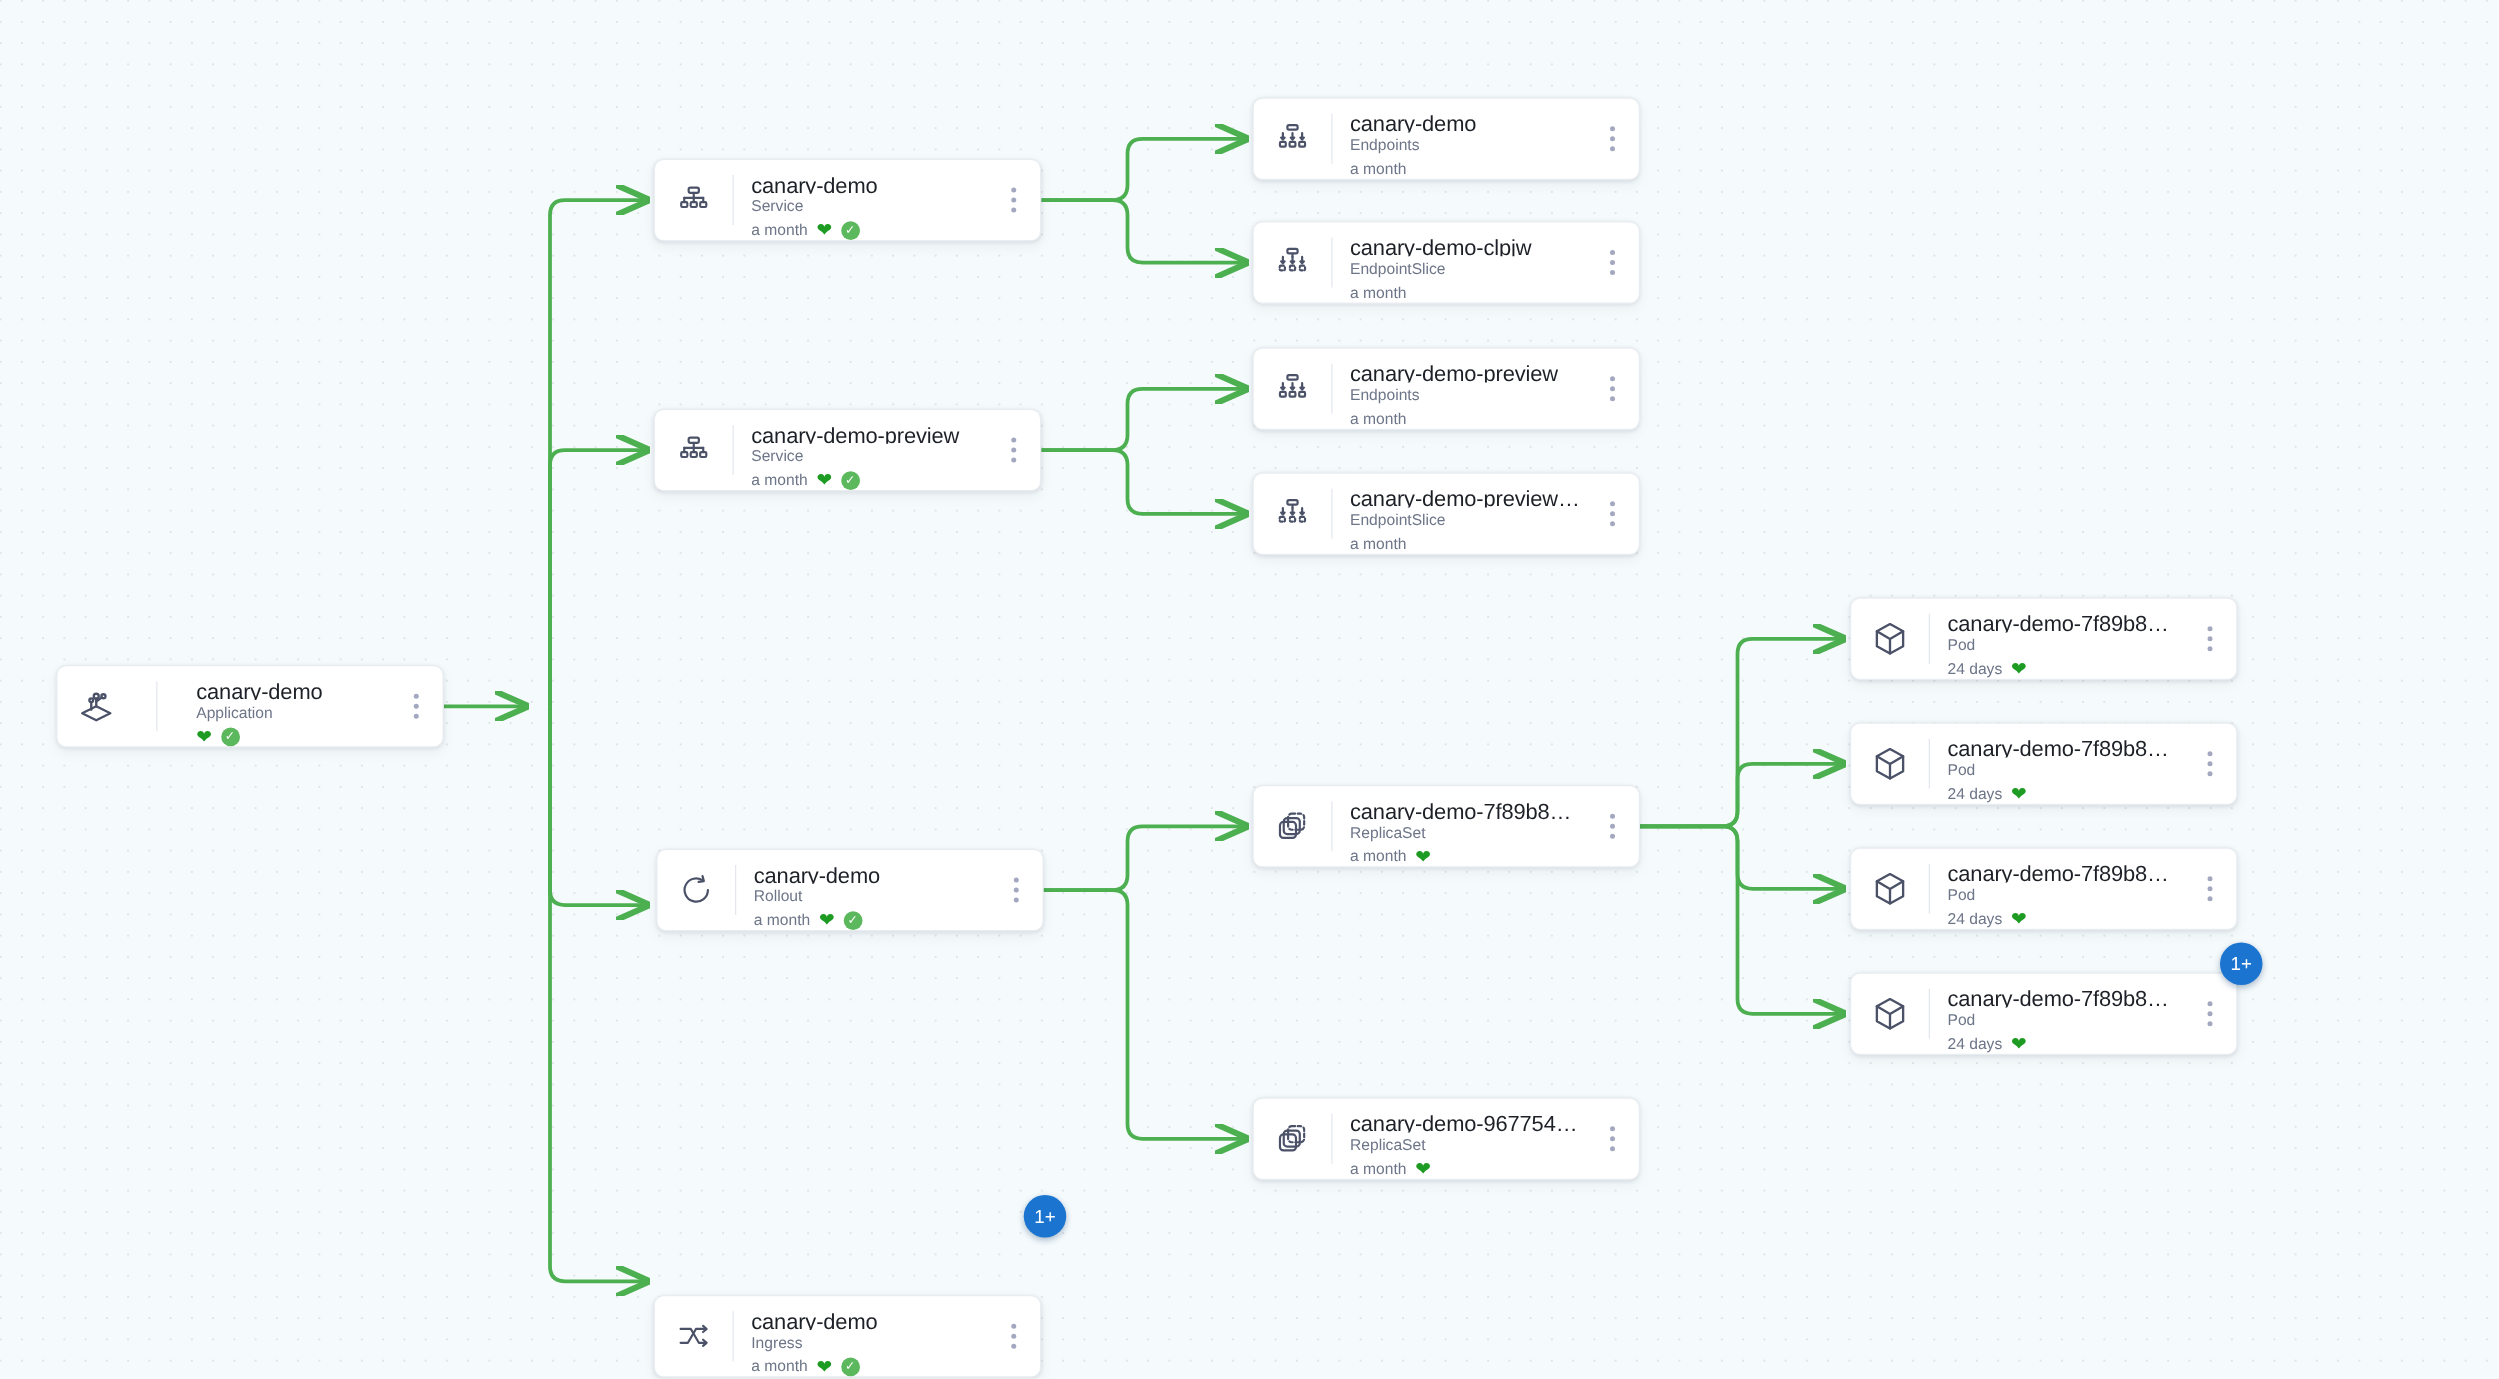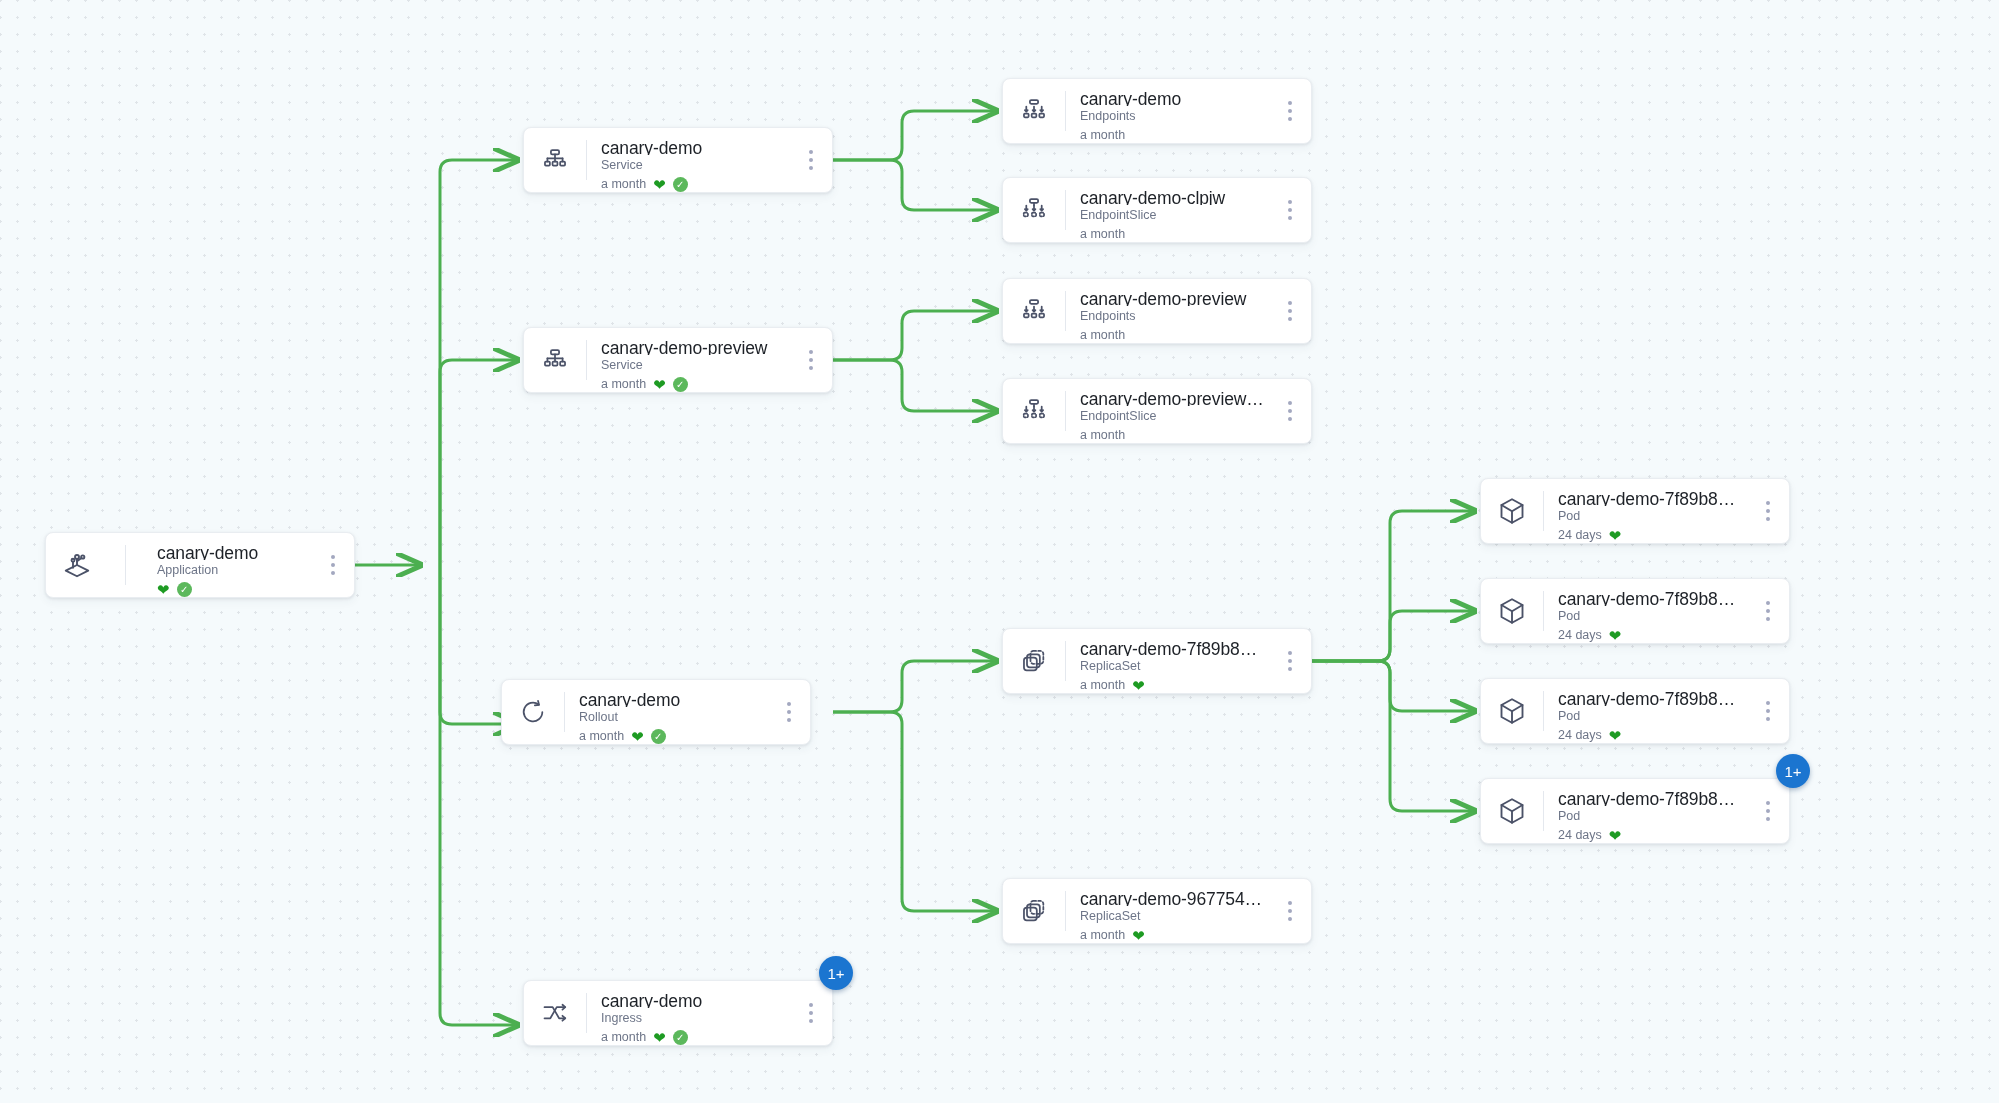--- a/index.html
+++ b/index.html
@@ -223,21 +223,21 @@
           <span class="heart">❤</span>
           <span class="sync">✓</span>
         </div>
      </div>
      <div class="node-menu">
         <i></i>
         <i></i>
         <i></i>
       </div>
     </div>
-    <div class="node" style="left: 501px; top: 679px; width: 310px; height: 66px;">
+    <div class="node" style="left: 525px; top: 679px; width: 310px; height: 66px;">
       <div class="node-icon">
         <svg class="ico" width="28" height="28" viewBox="0 0 24 24">
         <path stroke="currentColor" fill="none" stroke-width="1.5" stroke-linecap="round" stroke-linejoin="round" d="M20 12 a8 8 0 1 1 -3.2 -6.4"></path>
         <path stroke="currentColor" fill="none" stroke-width="1.5" stroke-linecap="round" stroke-linejoin="round" d="M16.3 2.4 L17.2 5.9 L13.6 6.4"></path>
       </svg>
       </div>
      <div class="node-divider"></div>
      <div class="node-body">
        <div class="node-title">canary-demo</div>
        <div class="node-kind">Rollout</div>
@@ -246,21 +246,21 @@
           <span class="heart">❤</span>
           <span class="sync">✓</span>
         </div>
      </div>
      <div class="node-menu">
         <i></i>
         <i></i>
         <i></i>
       </div>
     </div>
-    <div class="node stacked" style="left: 523px; top: 980px; width: 310px; height: 66px;">
+    <div class="node stacked" style="left: 523px; top: 1036px; width: 310px; height: 66px;">
       <div class="node-icon">
         <svg class="ico" width="28" height="28" viewBox="0 0 24 24">
         <path stroke="currentColor" fill="none" stroke-width="1.5" stroke-linecap="round" stroke-linejoin="round" d="M3 7 L10 7 L15.5 16.5 L20.5 16.5"></path>
         <path stroke="currentColor" fill="none" stroke-width="1.5" stroke-linecap="round" stroke-linejoin="round" d="M3 16.5 L8 16.5 L13.5 7 L20.5 7"></path>
         <path stroke="currentColor" fill="none" stroke-width="1.5" stroke-linecap="round" stroke-linejoin="round" d="M18.4 4.9 L20.8 7 L18.4 9.1"></path>
         <path stroke="currentColor" fill="none" stroke-width="1.5" stroke-linecap="round" stroke-linejoin="round" d="M18.4 14.4 L20.8 16.5 L18.4 18.6"></path>
       </svg>
       </div>
      <div class="node-divider"></div>
      <div class="node-body">

